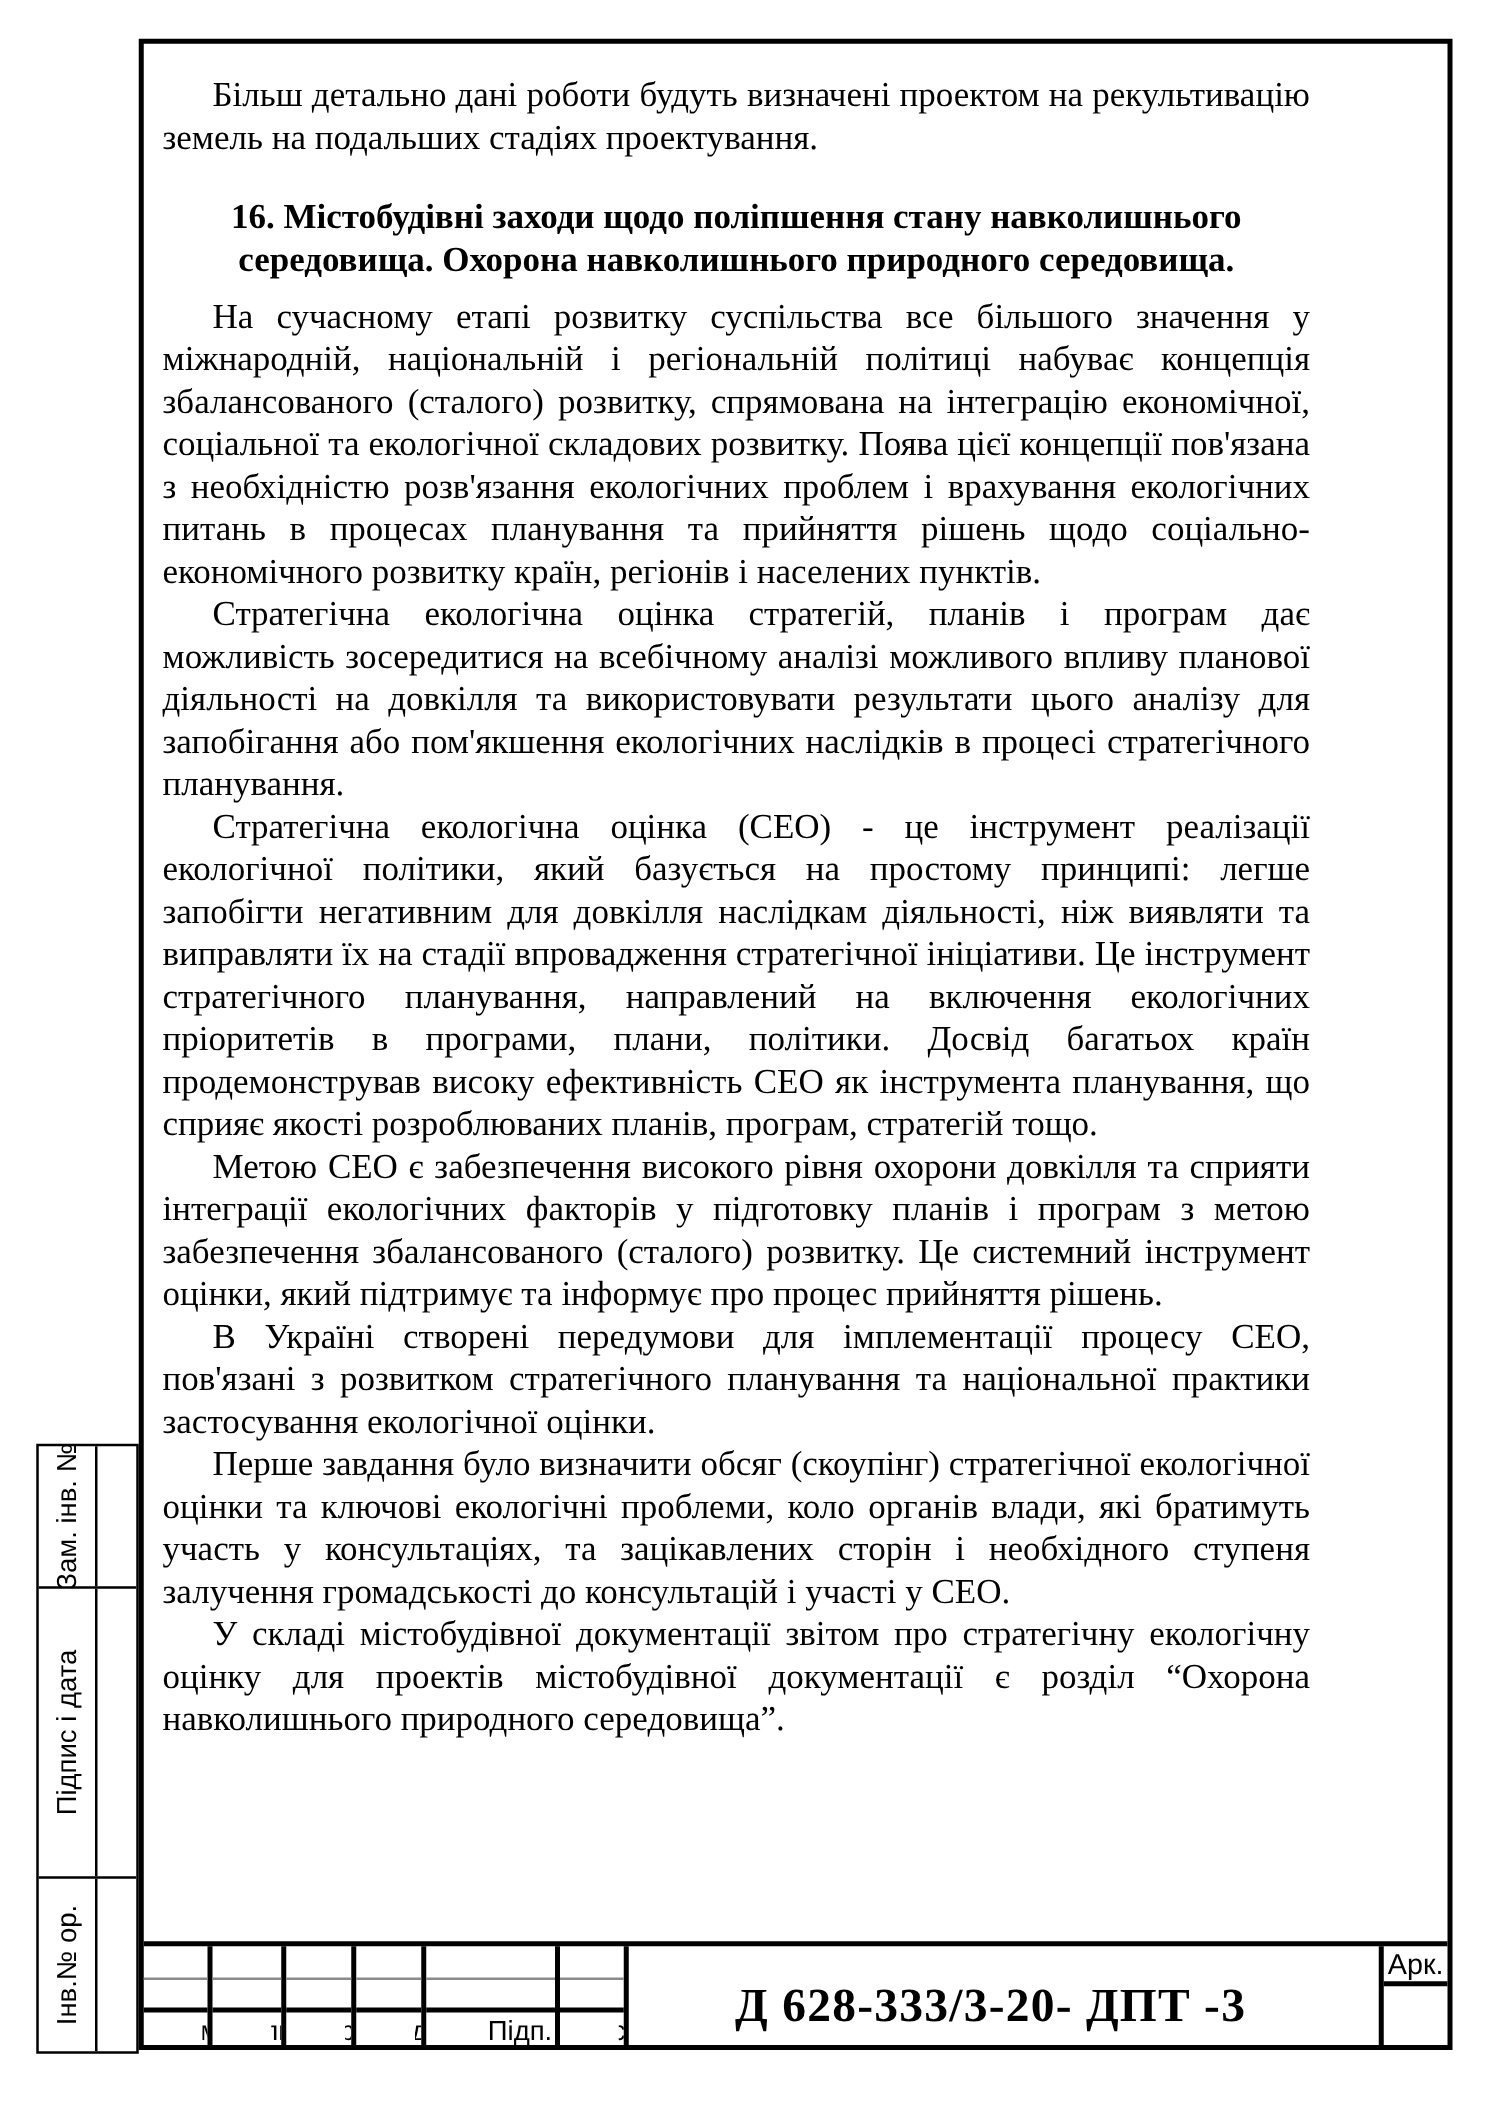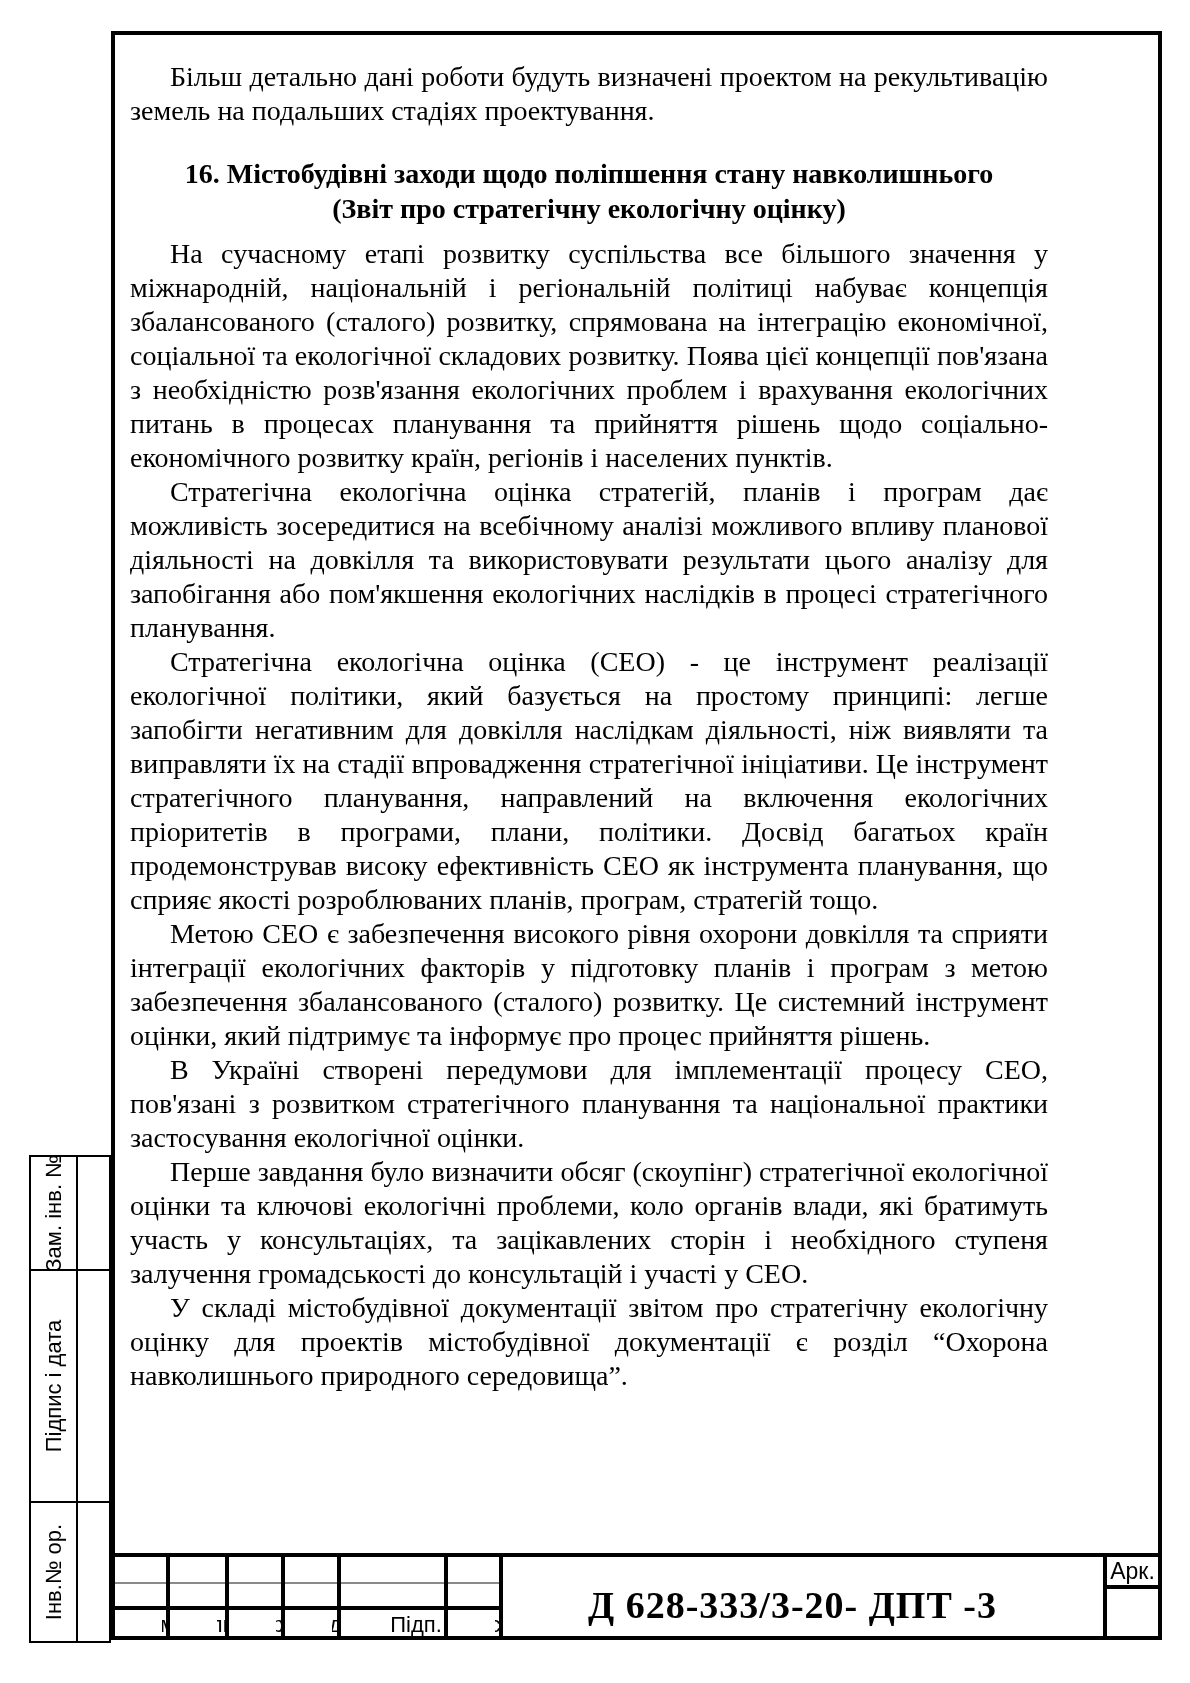--- a/index.html
+++ b/index.html
@@ -139,21 +139,21 @@
 </head>
 <body>
 
 <div class="frame"></div>
 
 <div class="content">
   <p>Більш детально дані роботи будуть визначені проектом на рекультивацію земель на подальших стадіях проектування.</p>
 
   <div class="heading">
     <div>16. Містобудівні заходи щодо поліпшення стану навколишнього</div>
-    <div>(Звіт про стратегічну екологічну оцінку)</div>
+    <div>середовища. Охорона навколишнього природного середовища.</div>
   </div>
 
   <p>На сучасному етапі розвитку суспільства все більшого значення у міжнародній, національній і регіональній політиці набуває концепція збалансованого (сталого) розвитку, спрямована на інтеграцію економічної, соціальної та екологічної складових розвитку. Поява цієї концепції пов'язана з необхідністю розв'язання екологічних проблем і врахування екологічних питань в процесах планування та прийняття рішень щодо соціально-економічного розвитку країн, регіонів і населених пунктів.</p>
   <p>Стратегічна екологічна оцінка стратегій, планів і програм дає можливість зосередитися на всебічному аналізі можливого впливу планової діяльності на довкілля та використовувати результати цього аналізу для запобігання або пом'якшення екологічних наслідків в процесі стратегічного планування.</p>
   <p>Стратегічна екологічна оцінка (СЕО) - це інструмент реалізації екологічної політики, який базується на простому принципі: легше запобігти негативним для довкілля наслідкам діяльності, ніж виявляти та виправляти їх на стадії впровадження стратегічної ініціативи. Це інструмент стратегічного планування, направлений на включення екологічних пріоритетів в програми, плани, політики. Досвід багатьох країн продемонстрував високу ефективність СЕО як інструмента планування, що сприяє якості розроблюваних планів, програм, стратегій тощо.</p>
   <p>Метою СЕО є забезпечення високого рівня охорони довкілля та сприяти інтеграції екологічних факторів у підготовку планів і програм з метою забезпечення збалансованого (сталого) розвитку. Це системний інструмент оцінки, який підтримує та інформує про процес прийняття рішень.</p>
   <p>В Україні створені передумови для імплементації процесу СЕО, пов'язані з розвитком стратегічного планування та національної практики застосування екологічної оцінки.</p>
   <p>Перше завдання було визначити обсяг (скоупінг) стратегічної екологічної оцінки та ключові екологічні проблеми, коло органів влади, які братимуть участь у консультаціях, та зацікавлених сторін і необхідного ступеня залучення громадськості до консультацій і участі у СЕО.</p>
   <p>У складі містобудівної документації звітом про стратегічну екологічну оцінку для проектів  містобудівної документації є розділ “Охорона навколишнього природного середовища”.</p>
 </div>

